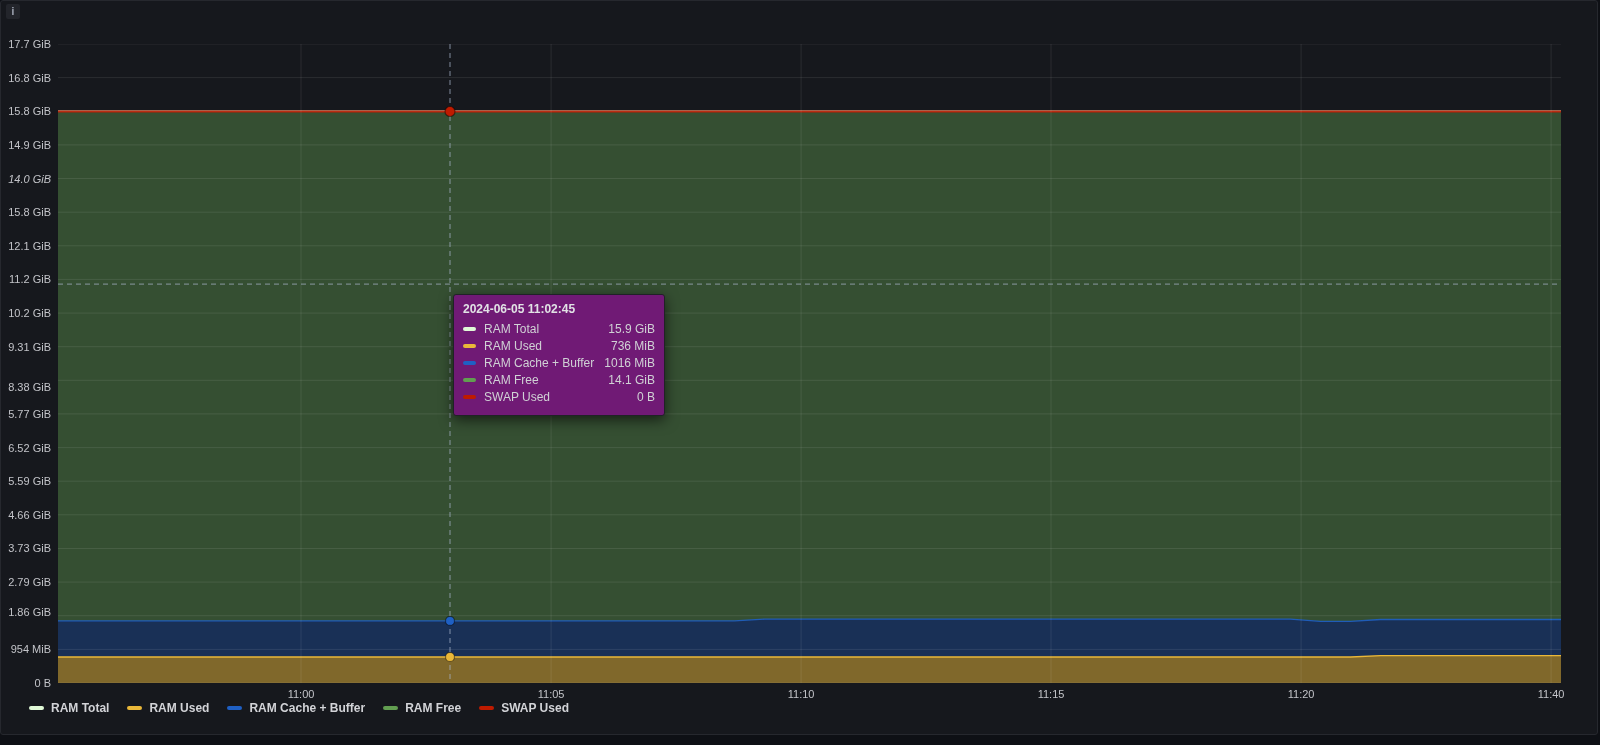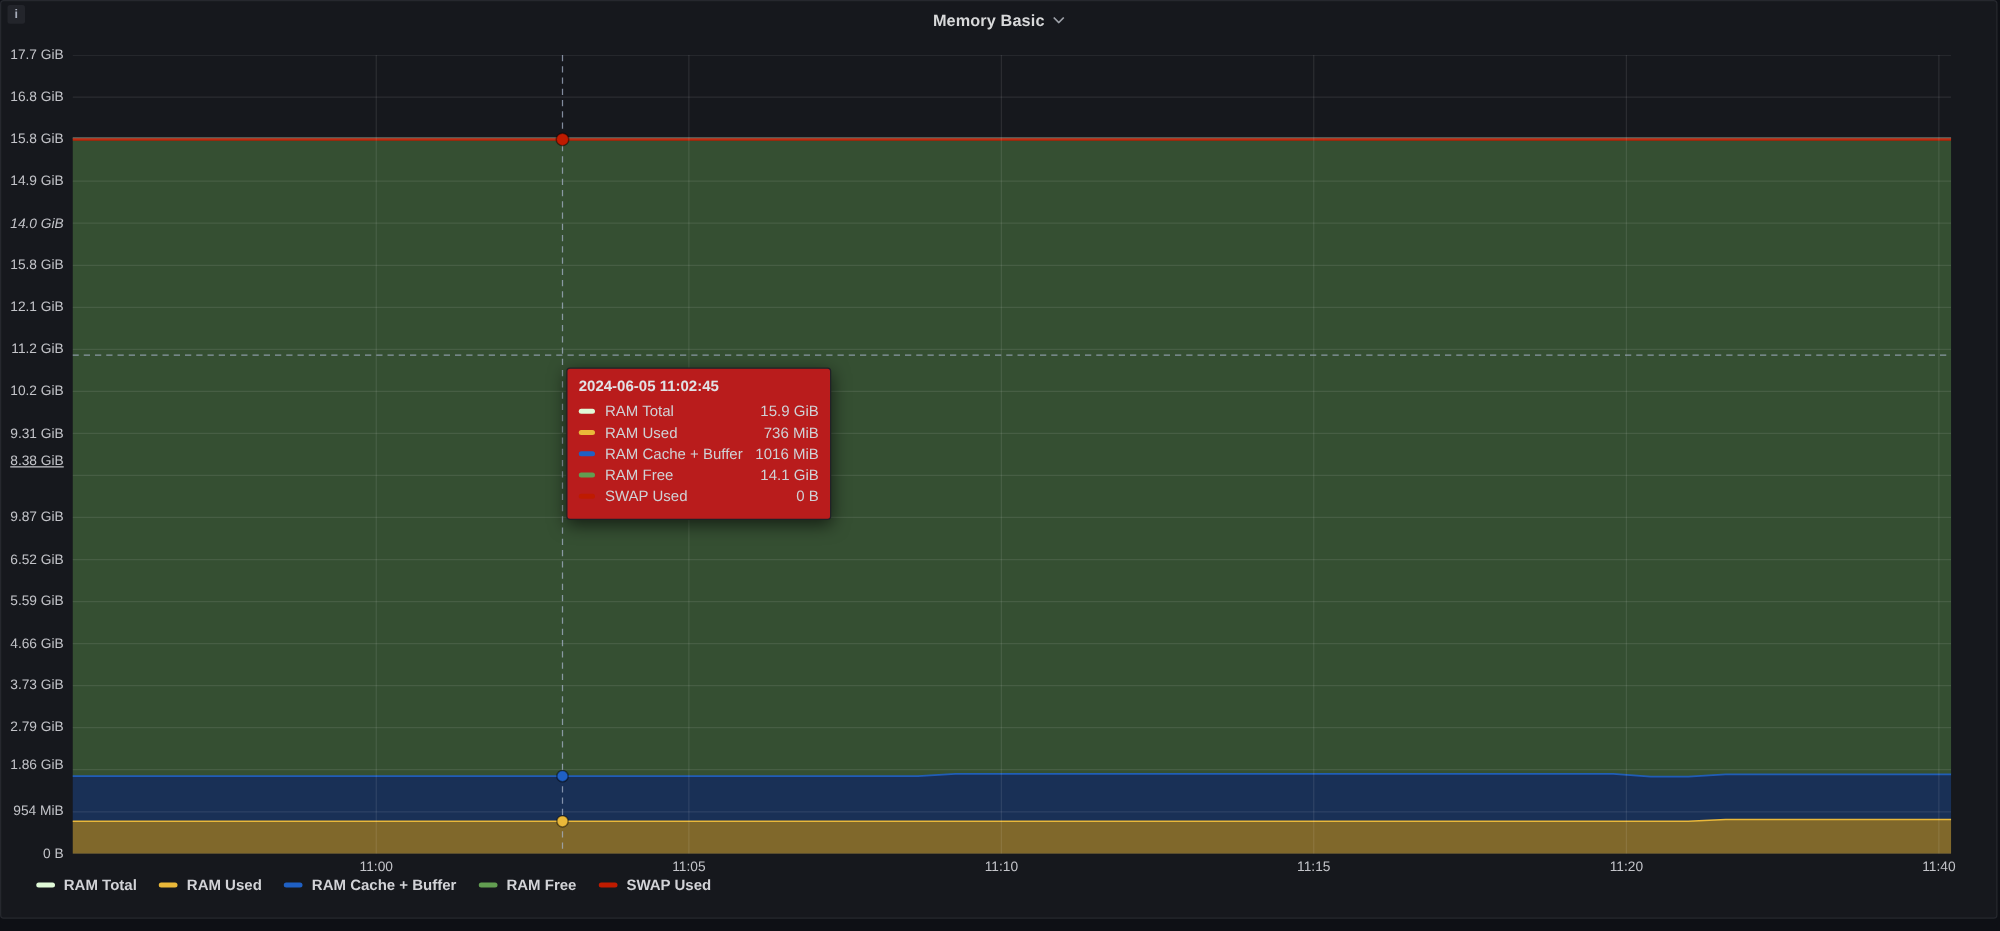--- a/index.html
+++ b/index.html
@@ -19,57 +19,49 @@
          color:#c3c4c9;line-height:13px;}
   #plot{position:absolute;left:57px;top:43px;width:1503px;height:639px;cursor:crosshair;}
   #chart-svg{position:absolute;left:0;top:0;}
   #xaxis{position:absolute;left:57px;top:687px;width:1503px;height:14px;}
   .xlabel{position:absolute;top:0;width:64px;margin-left:-32px;text-align:center;
          font-size:11px;color:#c3c4c9;}
   #legend{position:absolute;left:28px;top:700px;display:flex;align-items:center;gap:18px;}
   .legend-item{display:flex;align-items:center;gap:7px;cursor:pointer;}
   .legend-swatch{width:15px;height:4px;border-radius:2px;}
   .legend-label{font-size:12px;font-weight:600;color:#d2d3d7;}
-  #tooltip{position:absolute;left:395px;top:250px;width:192px;background:#b91c1c;
+  #tooltip{position:absolute;left:395px;top:250px;width:192px;background:#701a75;
          border:1px solid #202227;border-radius:3px;box-shadow:0 4px 14px rgba(0,0,0,.6);
          padding:7px 9px 8px 9px;z-index:5;}
   .tt-header{font-size:12px;font-weight:700;color:#e1e2e5;margin-bottom:6px;}
   .tt-row{display:flex;align-items:center;margin:3px 0;font-size:12px;color:#d0d1d5;}
   .tt-swatch{width:13px;height:4px;border-radius:2px;margin-right:8px;flex:0 0 auto;}
   .tt-label{flex:1 1 auto;white-space:nowrap;}
   .tt-value{margin-left:10px;white-space:nowrap;}
 </style>
 </head>
 <body>
 
 <div class="page">
   <div class="panel">
 
     <div class="info-corner">i</div>
 
-    <div class="panel-header">
-      <span class="panel-title">Memory Basic</span>
-      <span class="chevron">
-        <svg width="10" height="6" viewBox="0 0 10 6">
-          <polyline points="1,1 5,5 9,1" fill="none" stroke="#9da1a8" stroke-width="1.4"></polyline>
-        </svg>
-      </span>
-    </div>
 
     <div id="yaxis">
         <div class="ylabel" style="top: 633px;">0 B</div>
         <div class="ylabel" style="top: 599.353px;">954 MiB</div>
         <div class="ylabel" style="top: 562px;">1.86 GiB</div>
         <div class="ylabel" style="top: 532.096px;">2.79 GiB</div>
         <div class="ylabel" style="top: 498.485px; padding-left: 43px;">3.73 GiB</div>
         <div class="ylabel" style="top: 464.838px;">4.66 GiB</div>
         <div class="ylabel" style="top: 431.228px;">5.59 GiB</div>
         <div class="ylabel" style="top: 397.581px;">6.52 GiB</div>
-        <div class="ylabel" style="top: 363.934px;">9.87 GiB</div>
-        <div class="ylabel" style="top: 319px; text-decoration: underline;">8.38 GiB</div>
+        <div class="ylabel" style="top: 363.934px;">5.77 GiB</div>
+        <div class="ylabel" style="top: 337px;">8.38 GiB</div>
         <div class="ylabel" style="top: 296.677px;">9.31 GiB</div>
         <div class="ylabel" style="top: 263.066px;">10.2 GiB</div>
         <div class="ylabel" style="top: 229.419px;">11.2 GiB</div>
         <div class="ylabel" style="top: 195.772px;">12.1 GiB</div>
         <div class="ylabel" style="top: 162.162px;">15.8 GiB</div>
         <div class="ylabel" style="top: 128.515px; font-style: italic;">14.0 GiB</div>
         <div class="ylabel" style="top: 94.9042px;">14.9 GiB</div>
         <div class="ylabel" style="top: 61.2575px;">15.8 GiB</div>
         <div class="ylabel" style="top: 27.6468px;">16.8 GiB</div>
         <div class="ylabel" style="top: -6px;">17.7 GiB</div>

